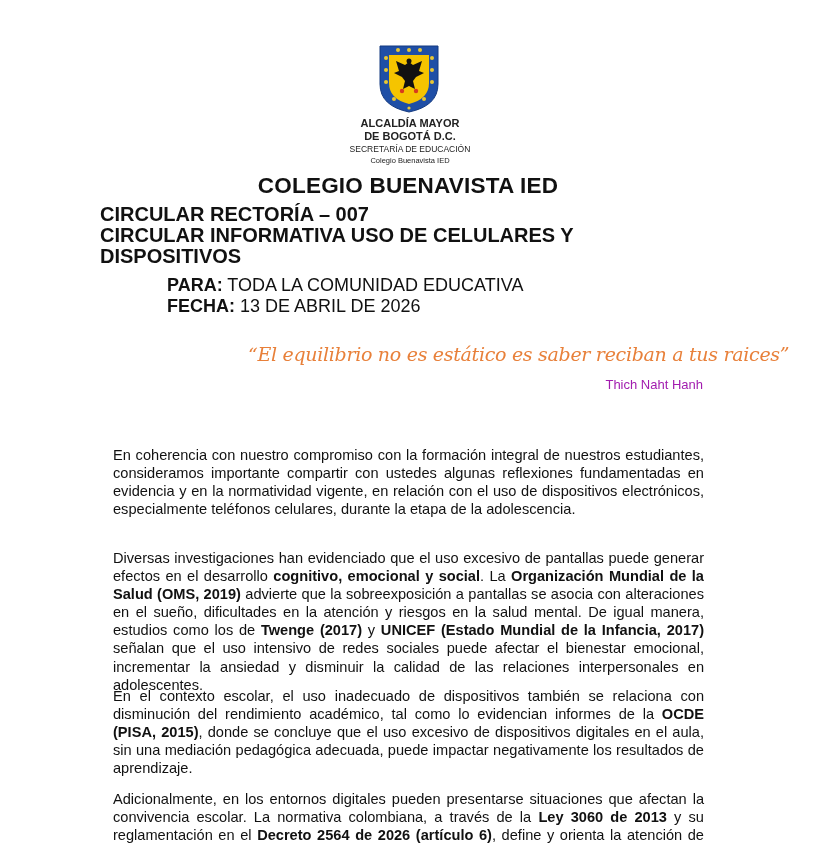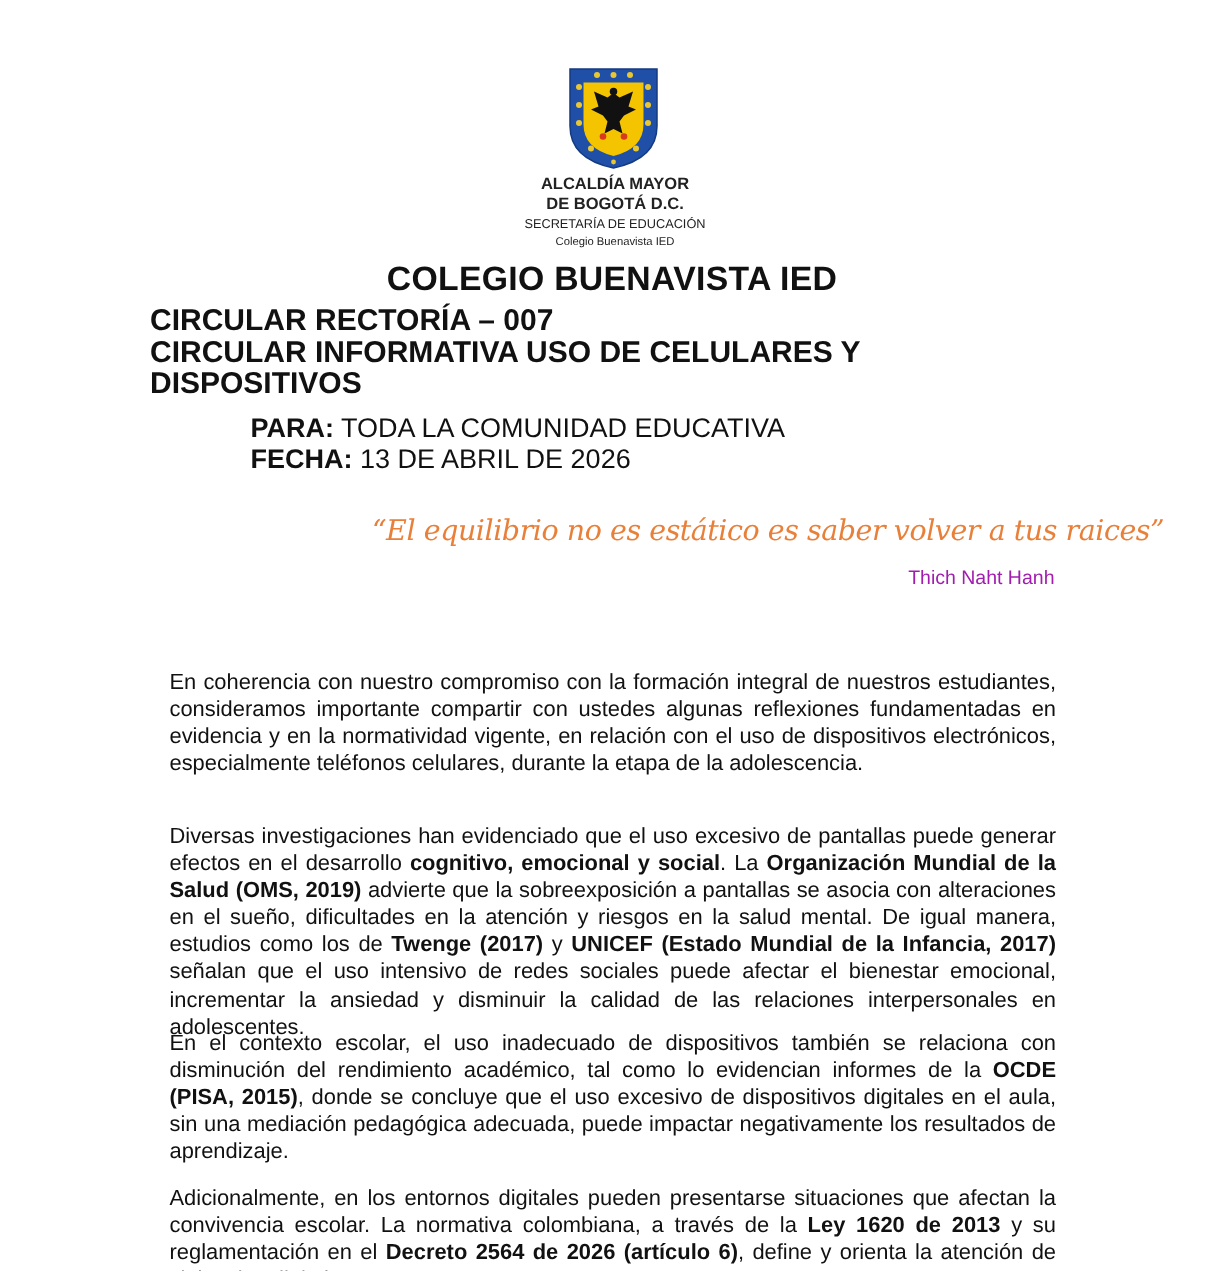--- a/index.html
+++ b/index.html
@@ -67,24 +67,24 @@
   <div class="sub sub1">CIRCULAR RECTORÍA – 007</div>
   <div class="sub sub2">
     <div>CIRCULAR INFORMATIVA USO DE CELULARES Y DISPOSITIVOS</div>
   </div>
 
   <div class="meta">
     <div><b>PARA:</b><span> TODA LA COMUNIDAD EDUCATIVA</span></div>
     <div><b>FECHA:</b><span> 13 DE ABRIL DE 2026</span></div>
   </div>
 
-  <div class="quote">“El equilibrio no es estático es saber volver a tus raices”</div>
+  <div class="quote">“El equilibrio no es estático es saber reciban a tus raices”</div>
   <div class="author">Thich Naht Hanh</div>
 
   <div class="body p2">En coherencia con nuestro compromiso con la formación integral de nuestros estudiantes, consideramos importante compartir con ustedes algunas reflexiones fundamentadas en evidencia y en la normatividad vigente, en relación con el uso de dispositivos electrónicos, especialmente teléfonos celulares, durante la etapa de la adolescencia.</div>
 
   <div class="body p3"><span>Diversas investigaciones han evidenciado que el uso excesivo de pantallas puede generar efectos en el desarrollo </span><b>cognitivo, emocional y social</b><span>. La </span><b>Organización Mundial de la Salud (OMS, 2019)</b><span> advierte que la sobreexposición a pantallas se asocia con alteraciones en el sueño, dificultades en la atención y riesgos en la salud mental. De igual manera, estudios como los de </span><b>Twenge (2017)</b><span> y </span><b>UNICEF (Estado Mundial de la Infancia, 2017)</b><span> señalan que el uso intensivo de redes sociales puede afectar el bienestar emocional, incrementar la ansiedad y disminuir la calidad de las relaciones interpersonales en adolescentes.</span></div>
 
   <div class="body p4"><span>En el contexto escolar, el uso inadecuado de dispositivos también se relaciona con disminución del rendimiento académico, tal como lo evidencian informes de la </span><b>OCDE (PISA, 2015)</b><span>, donde se concluye que el uso excesivo de dispositivos digitales en el aula, sin una mediación pedagógica adecuada, puede impactar negativamente los resultados de aprendizaje.</span></div>
 
-  <div class="body p5"><span>Adicionalmente, en los entornos digitales pueden presentarse situaciones que afectan la convivencia escolar. La normativa colombiana, a través de la </span><b>Ley 1620 de 2013</b><span> y su reglamentación en el </span><b>Decreto 2564 de 2026 (artículo 6)</b><span>, define y orienta la atención de violencias digitales:</span></div>
+  <div class="body p5"><span>Adicionalmente, en los entornos digitales pueden presentarse situaciones que afectan la convivencia escolar. La normativa colombiana, a través de la </span><b>Ley 3060 de 2013</b><span> y su reglamentación en el </span><b>Decreto 2564 de 2026 (artículo 6)</b><span>, define y orienta la atención de violencias digitales:</span></div>
 
 </div>
 
 </body></html>

